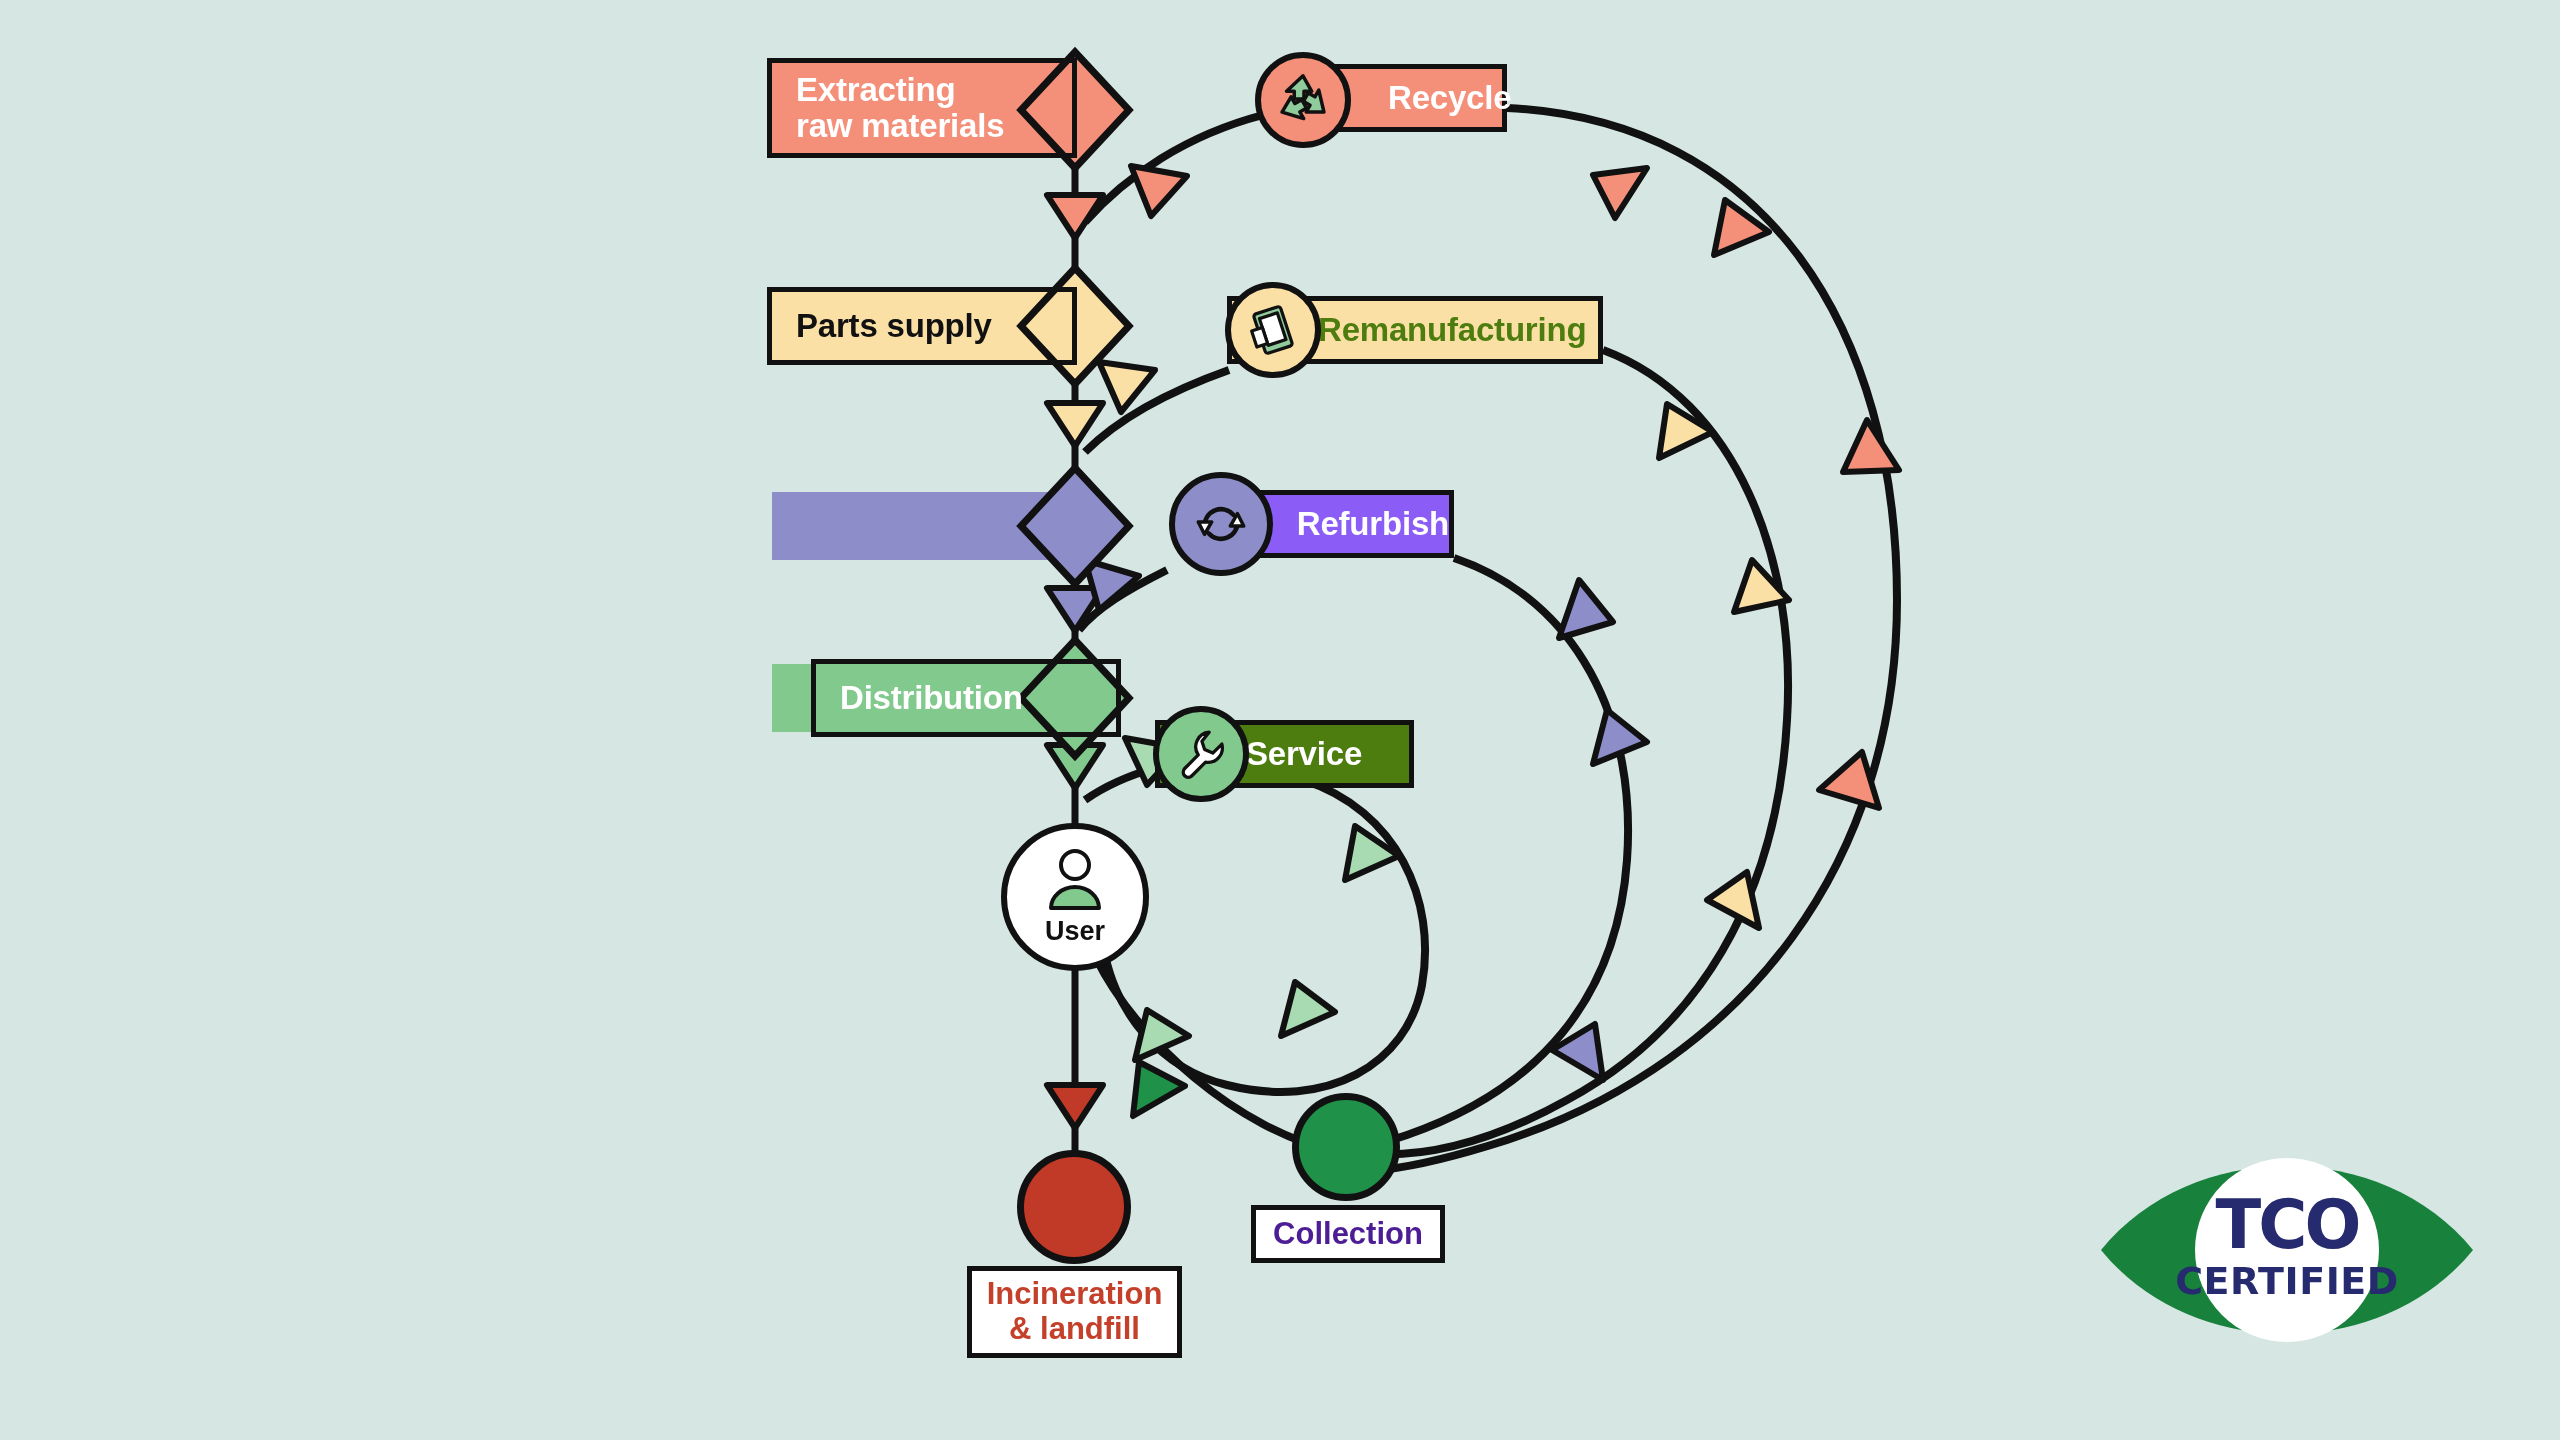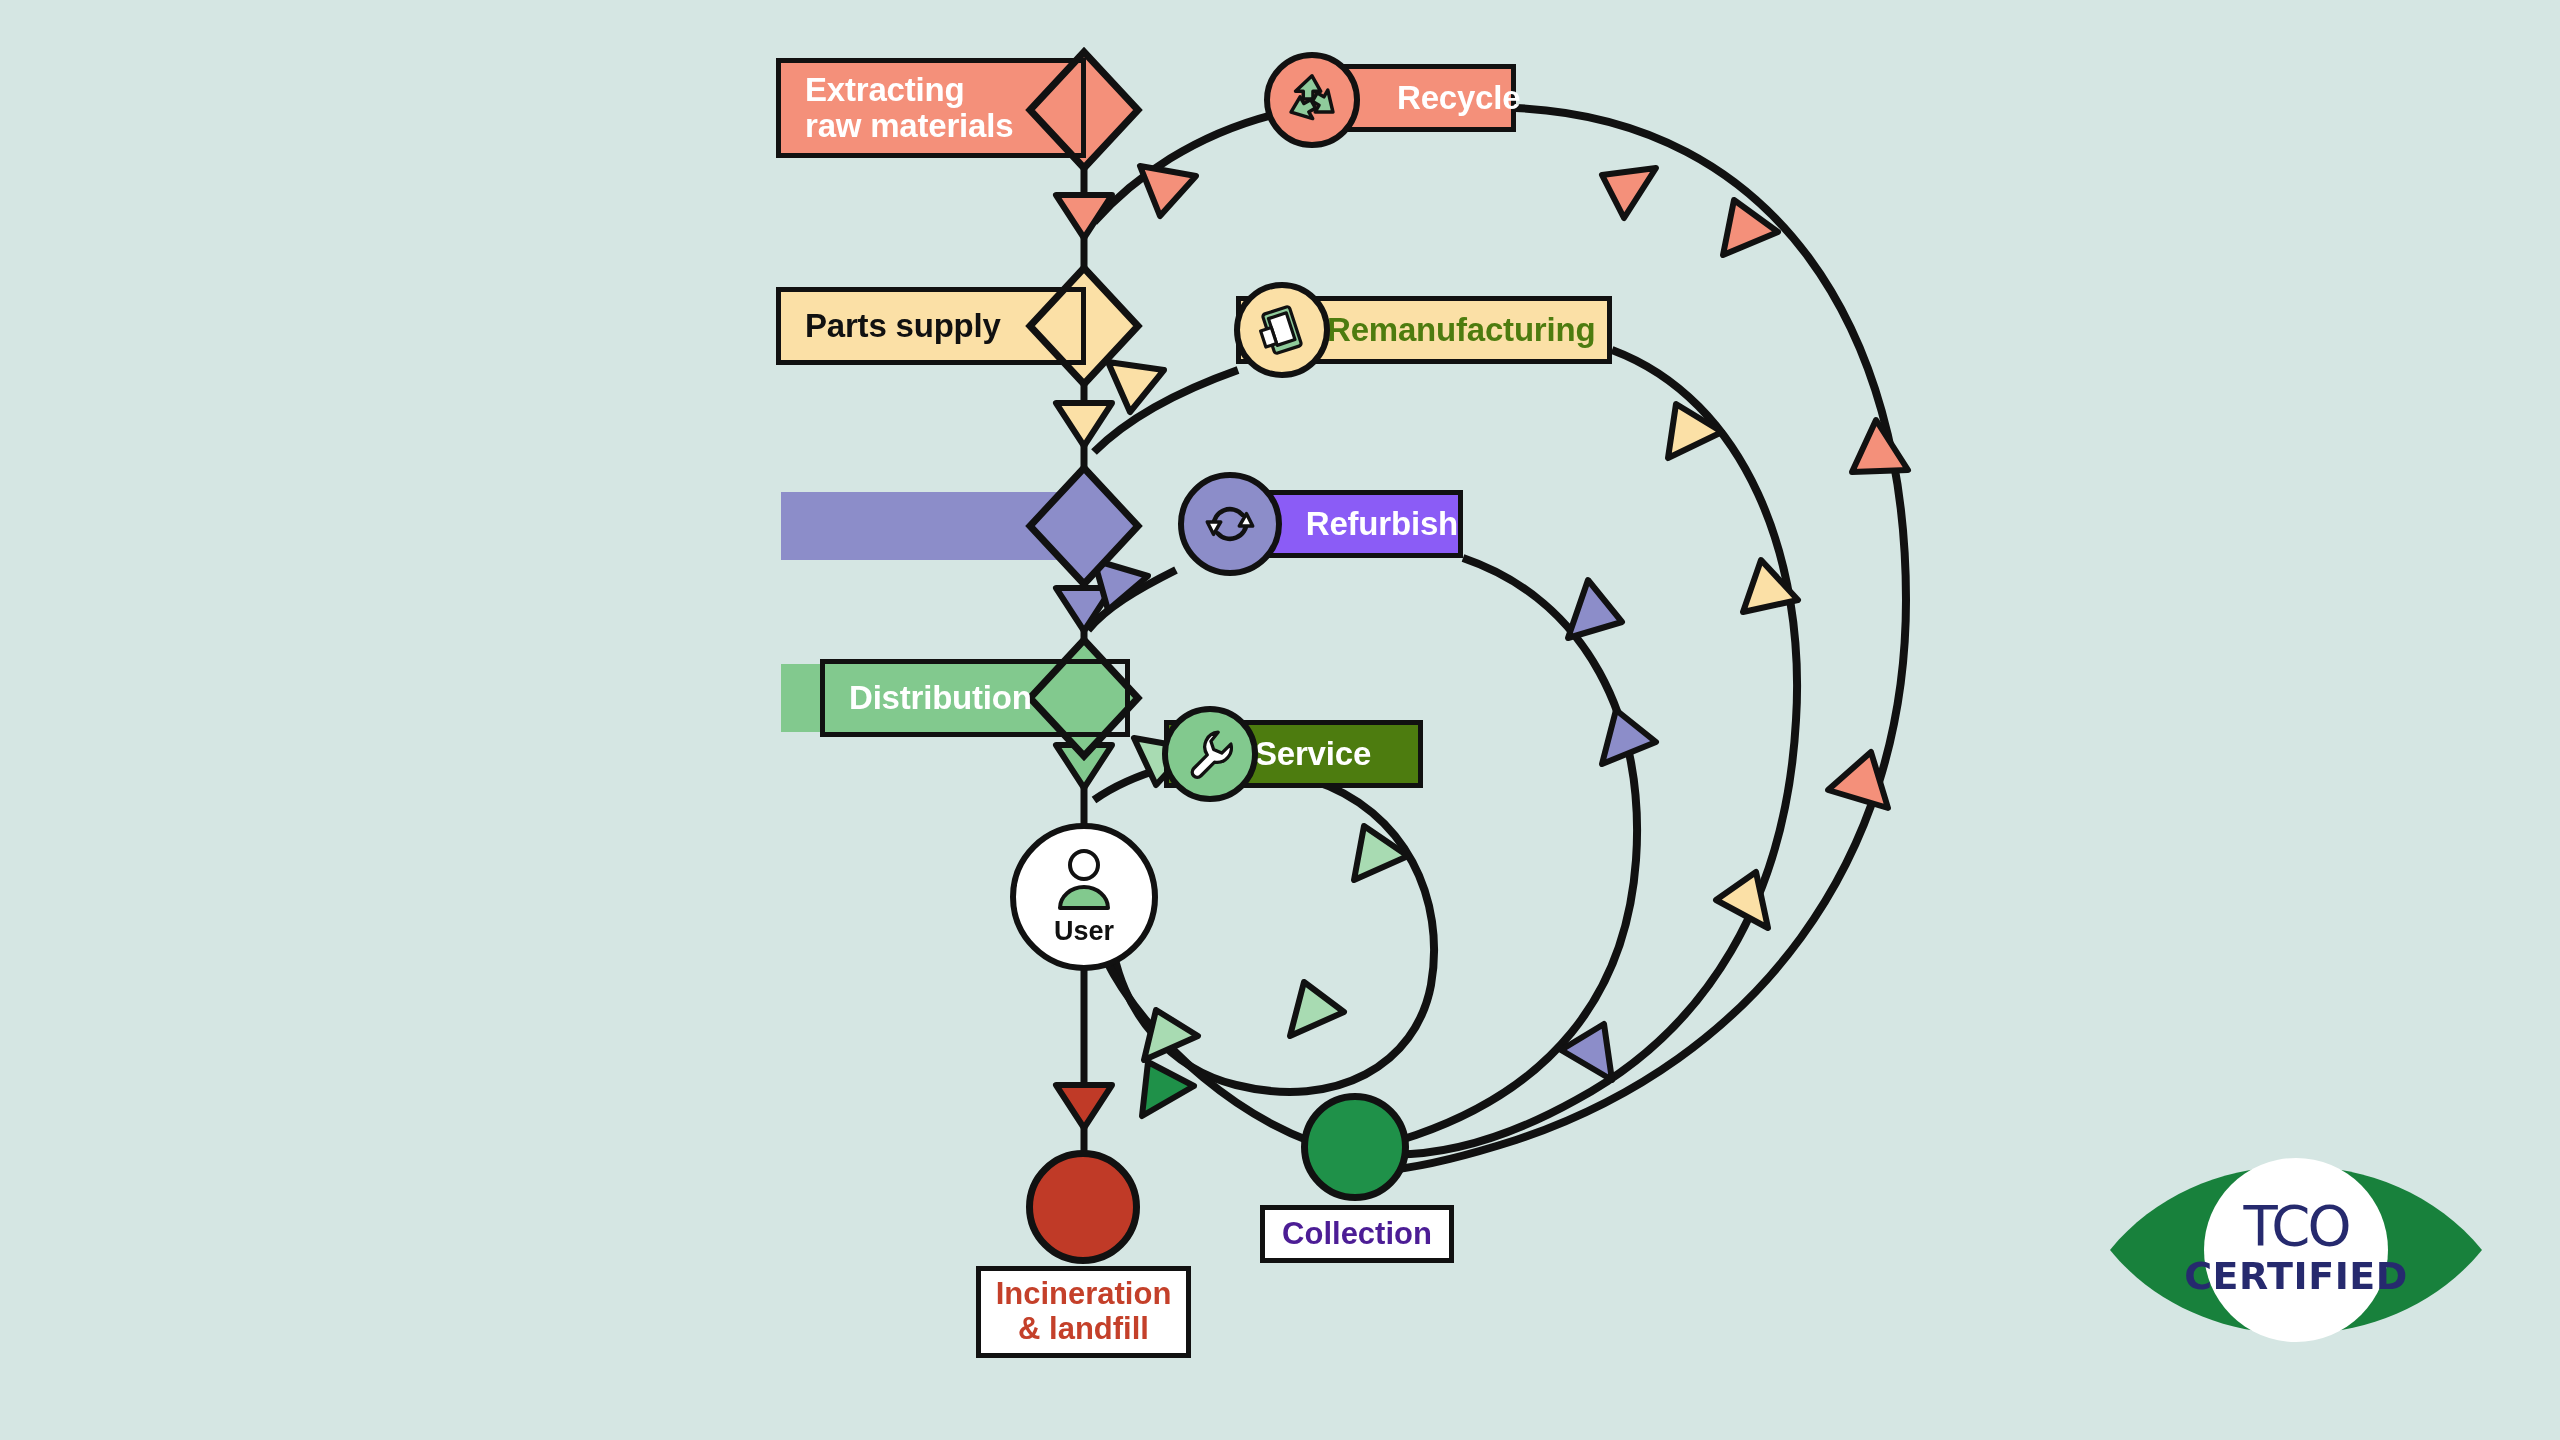--- a/index.html
+++ b/index.html
@@ -9,21 +9,21 @@
   body {
     width: 2560px;
     height: 1440px;
     background: #d5e6e3;
     font-family: "Liberation Sans", sans-serif;
     overflow: hidden;
     position: relative;
   }
   #stage {
     position: absolute;
-    left: 16px; top: 0;
+    left: 7px; top: 0;
     width: 2136px;
     height: 1440px;
   }
   svg.layer {
     position: absolute;
     left: 0; top: 0;
     width: 2560px;
     height: 1440px;
   }
   .node {
@@ -131,22 +131,22 @@
   .tco-text-wrap {
     position: absolute;
     left: 0; top: 0; width: 380px; height: 240px;
     display: flex;
     flex-direction: column;
     align-items: center;
     justify-content: center;
     pointer-events: none;
   }
   .tco-main {
-    font-weight: normal;
-    font-size: 56px;
+    font-weight: bold;
+    font-size: 67px;
     letter-spacing: -3px;
     line-height: 0.86;
     font-family: "DejaVu Sans", sans-serif;
   }
   .tco-sub {
     font-weight: bold;
     font-size: 38px;
     letter-spacing: 0.5px;
     margin-top: 4px;
     font-family: "DejaVu Sans", sans-serif;

